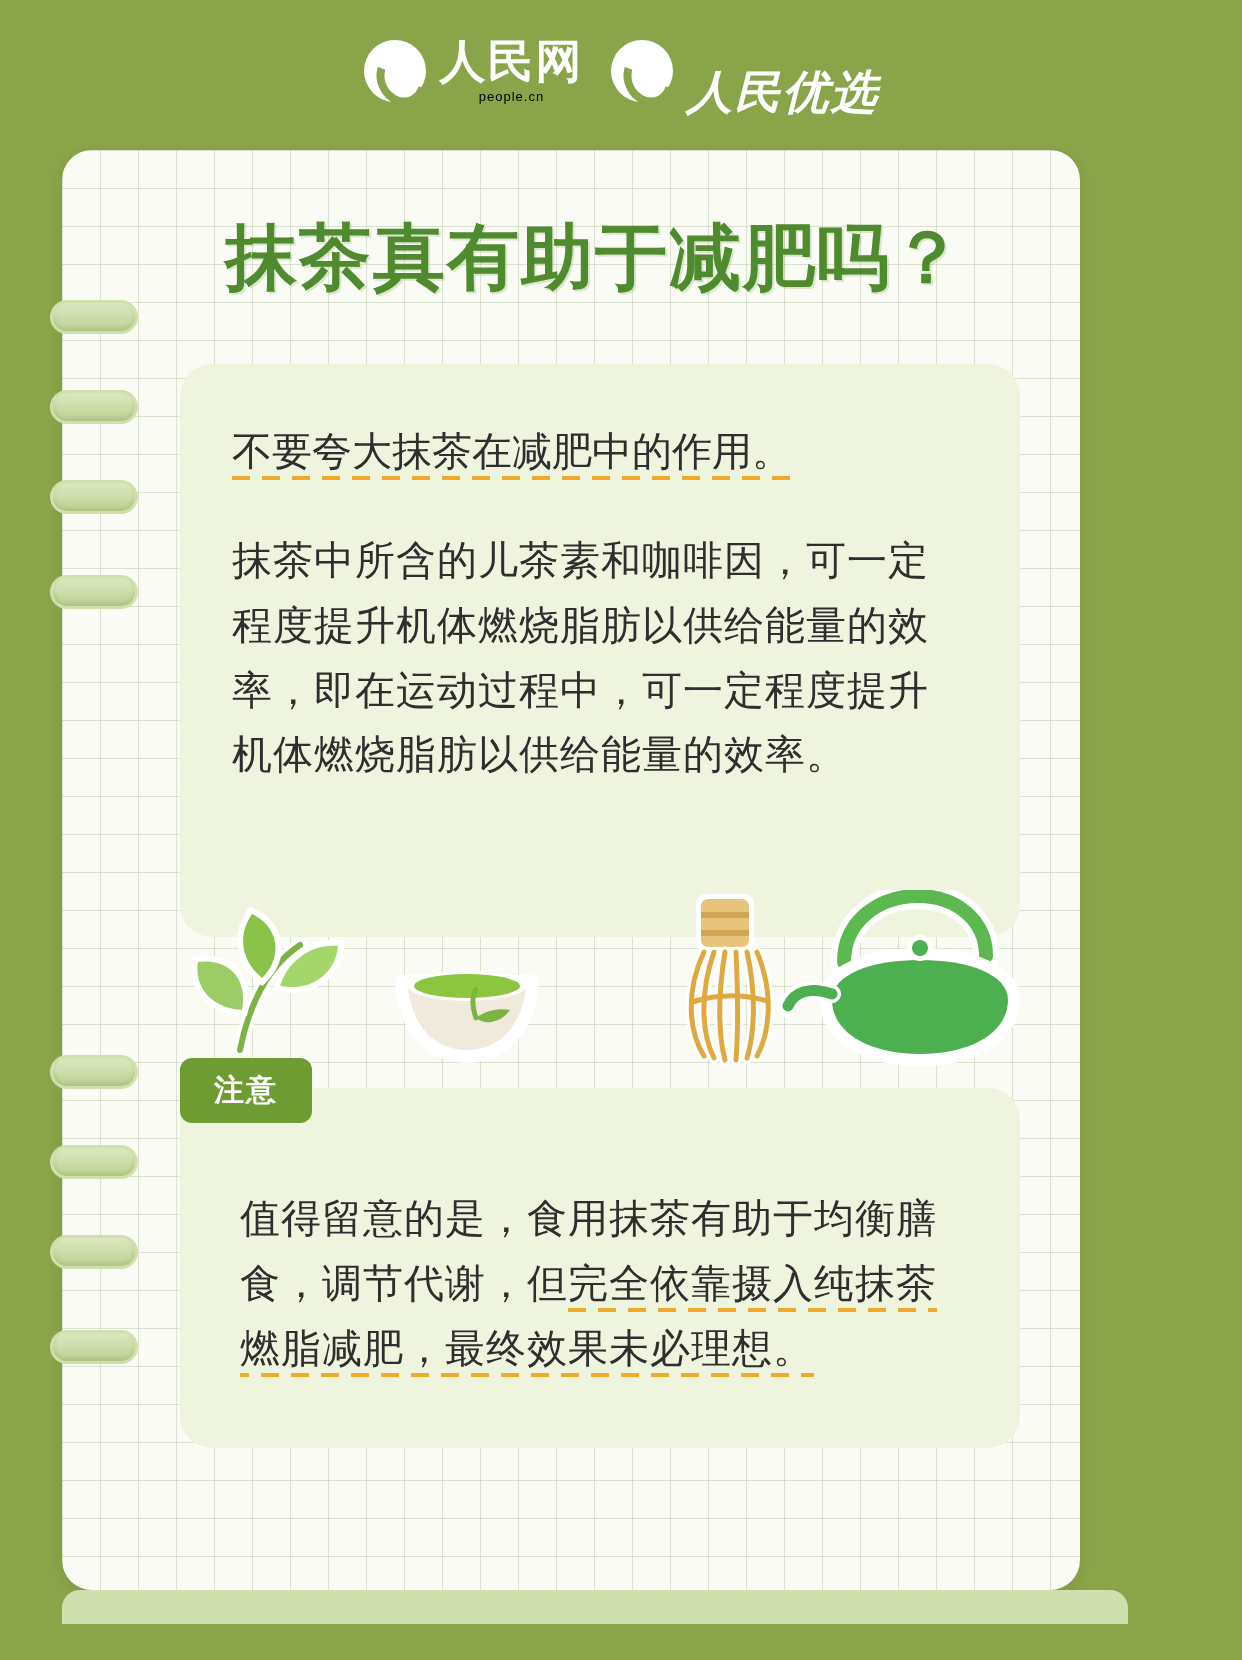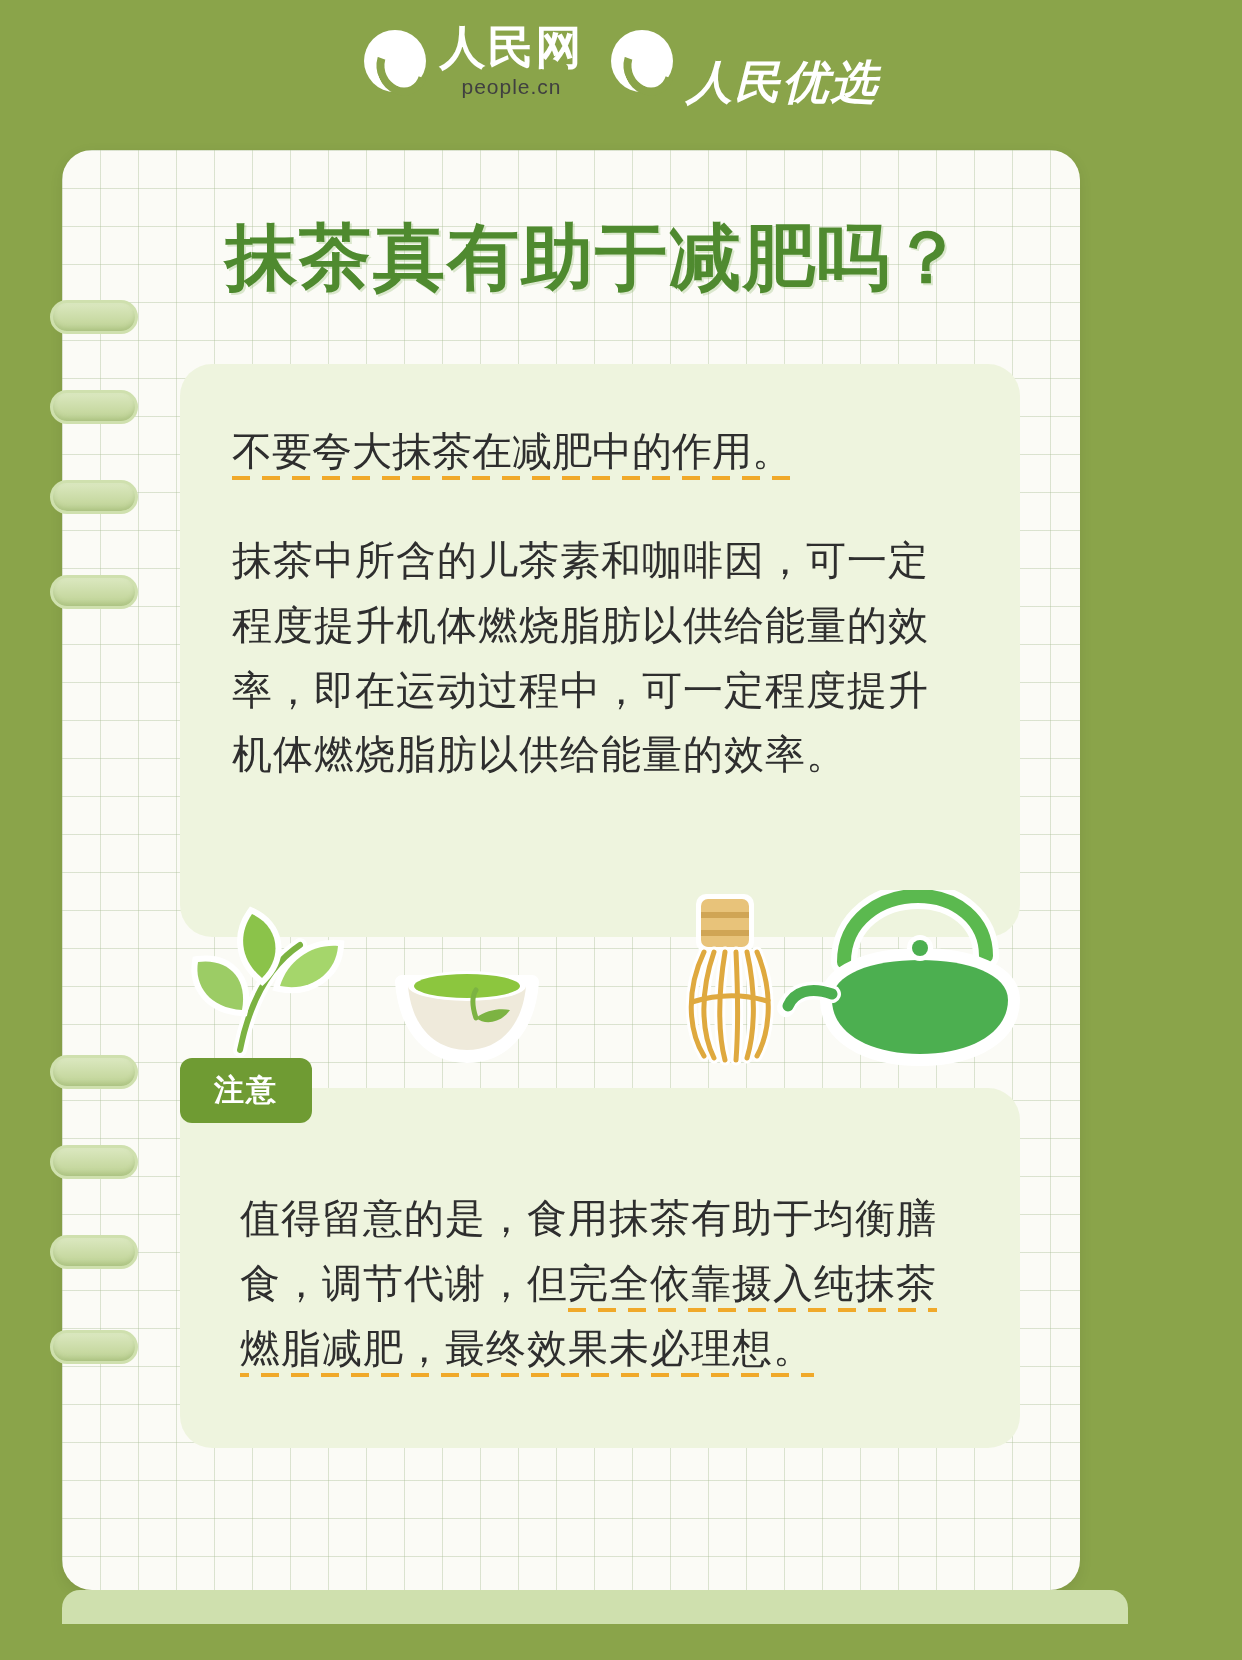--- a/index.html
+++ b/index.html
@@ -12,21 +12,21 @@
     height: 1660px;
     background: #8aa44a;
     font-family: "Liberation Sans", sans-serif;
     position: relative;
     overflow: hidden;
   }
 
   
   .header {
     position: absolute;
-    top: 4px;
+    top: 14px;
     left: 0;
     width: 1242px;
     height: 114px;
     display: flex;
     align-items: center;
     justify-content: center;
     gap: 27px;
   }
   .logo-group {
     display: flex;
@@ -61,22 +61,22 @@
     line-height: 1;
   }
   .logo-cn {
     font-size: 46px;
     font-weight: bold;
     color: #ffffff;
     letter-spacing: 2px;
     font-family: "Liberation Serif", serif;
   }
   .logo-en {
-    font-size: 21px;
-    color: #404040;
+    font-size: 13px;
+    color: #000000;
     letter-spacing: 1px;
     margin-top: 5px;
     text-align: center;
   }
   .logo-cn-2 {
     font-size: 46px;
     font-weight: bold;
     color: #ffffff;
     letter-spacing: 2px;
     font-family: "Liberation Serif", serif;

